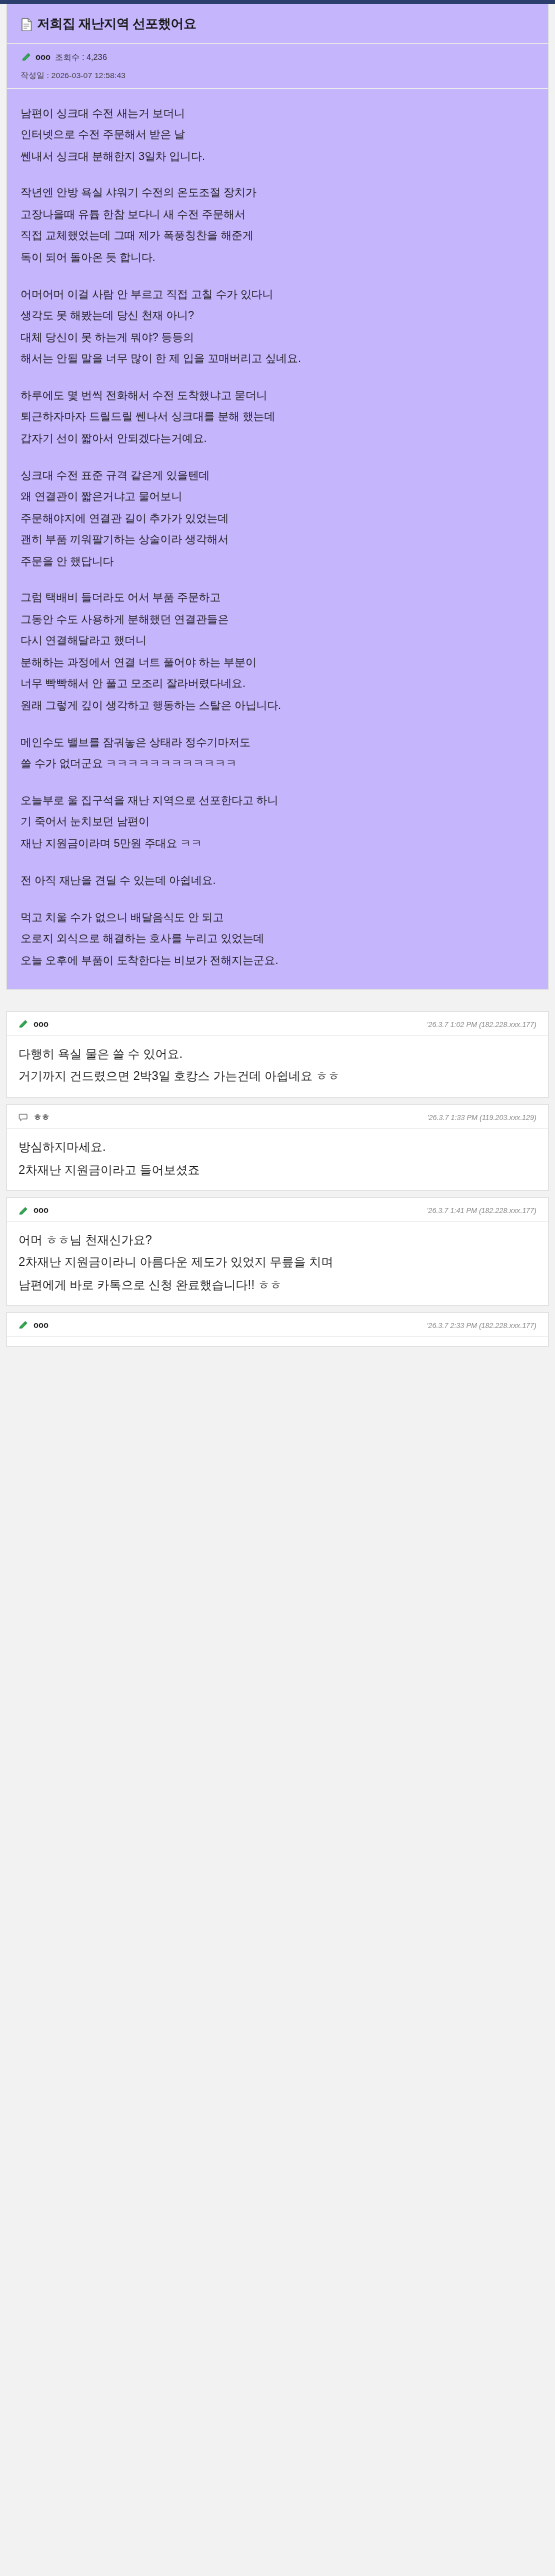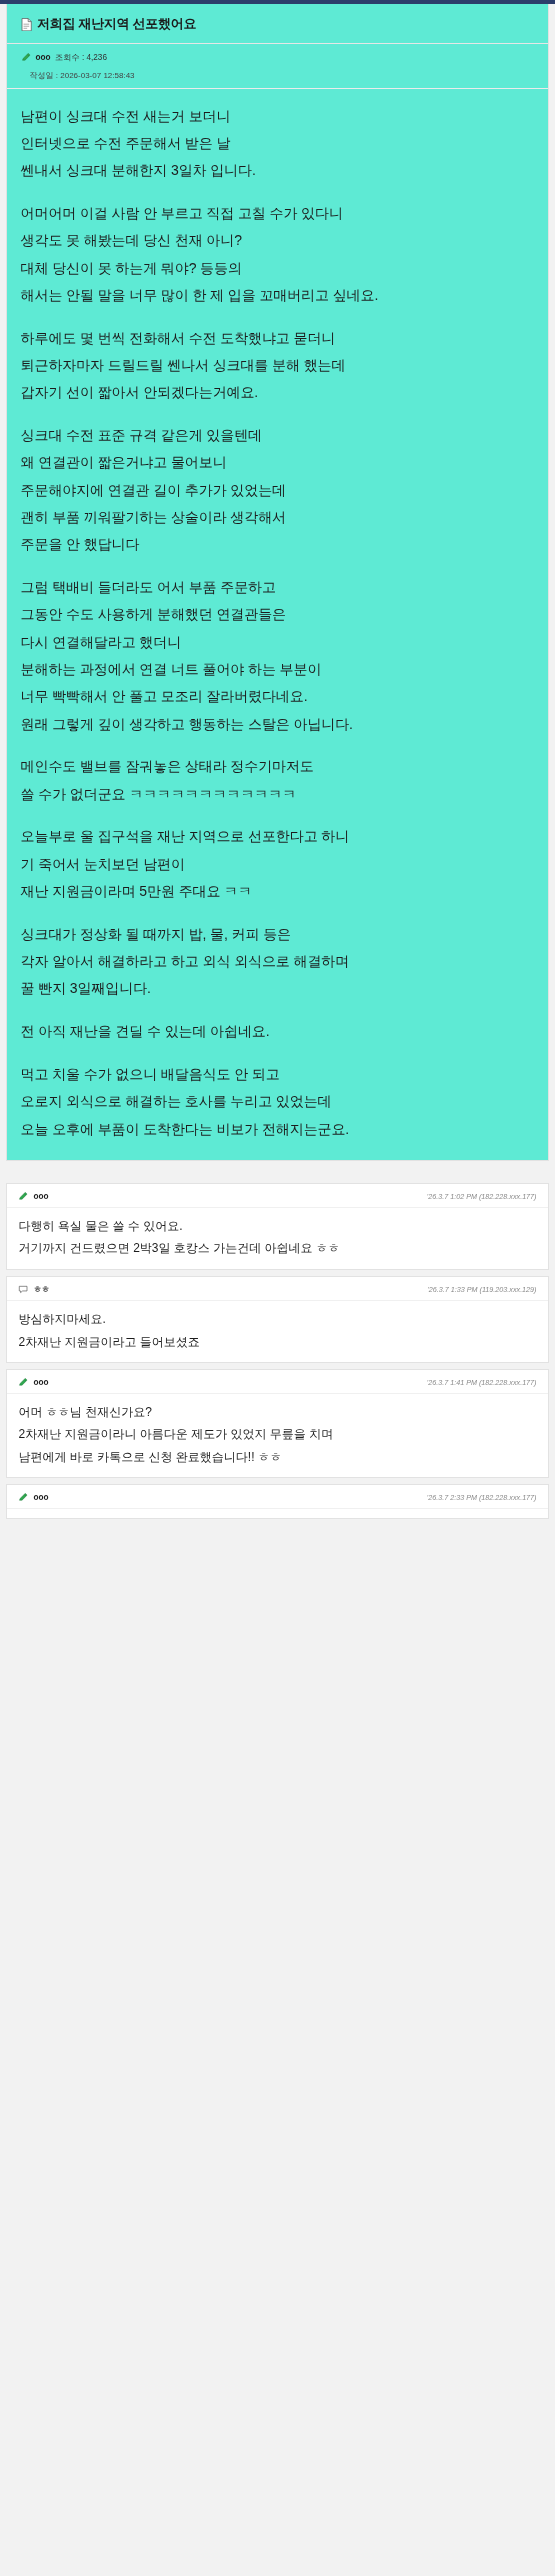--- a/index.html
+++ b/index.html
@@ -14,21 +14,21 @@
     min-height: 2874px;
     background: #f2f2f2;
     position: relative;
   }
   .topbar {
     height: 4.1px;
     background: #2c3e6b;
     width: 100%;
   }
   .card {
-    background: #5eead4;
+    background: #c4b5fd;
     margin: 0 6.2px;
     border: 0.5px solid #e2e2e2;
     border-top: none;
   }
   
   .title-row {
     display: flex;
     align-items: center;
     gap: 5.2px;
     padding: 11.3px 13.4px 9.3px 13.4px;
@@ -50,29 +50,29 @@
     padding: 8.2px 13.4px 7.2px 13.4px;
     border-bottom: 0.5px solid #ebebeb;
   }
   .meta-line {
     display: flex;
     align-items: center;
     gap: 4.6px;
     font-size: 8.2px;
     color: #333;
   }
-  .meta-line + .meta-line { margin-top: 7.2px; margin-left: 9px; }
+  .meta-line + .meta-line { margin-top: 7.2px; }
   .pencil-icon { width: 10.3px; height: 10.3px; flex: 0 0 auto; }
   .author { font-weight: bold; color: #222; }
   .views { color: #333; }
   .date { color: #444; font-size: 8px; }
   
   .body {
     padding: 13.4px 13.4px 17.5px 13.4px;
-    font-size: 14px;
+    font-size: 11px;
     line-height: 1.95;
     color: #1c1c1c;
     letter-spacing: -0.1px;
   }
   .para { margin: 0 0 15.5px 0; white-space: pre-line; }
   .para:last-child { margin-bottom: 0; }
   
   .comments { margin-top: 9.3px; }
   .comment {
     background: #ffffff;
@@ -136,20 +136,24 @@
       </div>
       <div class="meta-line">
         <span class="date">작성일 : 2026-03-07 12:58:43</span>
       </div>
     </div>
 
     <div class="body">
       <p class="para">남편이 싱크대 수전 새는거 보더니
 인터넷으로 수전 주문해서 받은 날
 쎈내서 싱크대 분해한지 3일차 입니다.</p>
+      <p class="para">작년엔 안방 욕실 샤워기 수전의 온도조절 장치가
+고장나을때 유튭 한참 보다니 새 수전 주문해서
+직접 교체했었는데 그때 제가 폭풍칭찬을 해준게
+독이 되어 돌아온 듯 합니다.</p>
       <p class="para">어머어머 이걸 사람 안 부르고 직접 고칠 수가 있다니
 생각도 못 해봤는데 당신 천재 아니?
 대체 당신이 못 하는게 뭐야? 등등의
 해서는 안될 말을 너무 많이 한 제 입을 꼬매버리고 싶네요.</p>
       <p class="para">하루에도 몇 번씩 전화해서 수전 도착했냐고 묻더니
 퇴근하자마자 드릴드릴 쎈나서 싱크대를 분해 했는데
 갑자기 선이 짧아서 안되겠다는거예요.</p>
       <p class="para">싱크대 수전 표준 규격 같은게 있을텐데
 왜 연결관이 짧은거냐고 물어보니
 주문해야지에 연결관 길이 추가가 있었는데
@@ -159,23 +163,20 @@
 그동안 수도 사용하게 분해했던 연결관들은
 다시 연결해달라고 했더니
 분해하는 과정에서 연결 너트 풀어야 하는 부분이
 너무 빡빡해서 안 풀고 모조리 잘라버렸다네요.
 원래 그렇게 깊이 생각하고 행동하는 스탈은 아닙니다.</p>
       <p class="para">메인수도 밸브를 잠궈놓은 상태라 정수기마저도
 쓸 수가 없더군요 ㅋㅋㅋㅋㅋㅋㅋㅋㅋㅋㅋㅋ</p>
       <p class="para">오늘부로 울 집구석을 재난 지역으로 선포한다고 하니
 기 죽어서 눈치보던 남편이
 재난 지원금이라며 5만원 주대요 ㅋㅋ</p>
-      <p class="para">싱크대가 정상화 될 때까지 밥, 물, 커피 등은
-각자 알아서 해결하라고 하고 외식 외식으로 해결하며
-꿀 빤지 3일째입니다.</p>
       <p class="para">전 아직 재난을 견딜 수 있는데 아쉽네요.</p>
       <p class="para">먹고 치울 수가 없으니 배달음식도 안 되고
 오로지 외식으로 해결하는 호사를 누리고 있었는데
 오늘 오후에 부품이 도착한다는 비보가 전해지는군요.</p>
     </div>
   </div>
 
   <div class="spacer-lg"></div>
 
   <div class="comments">

